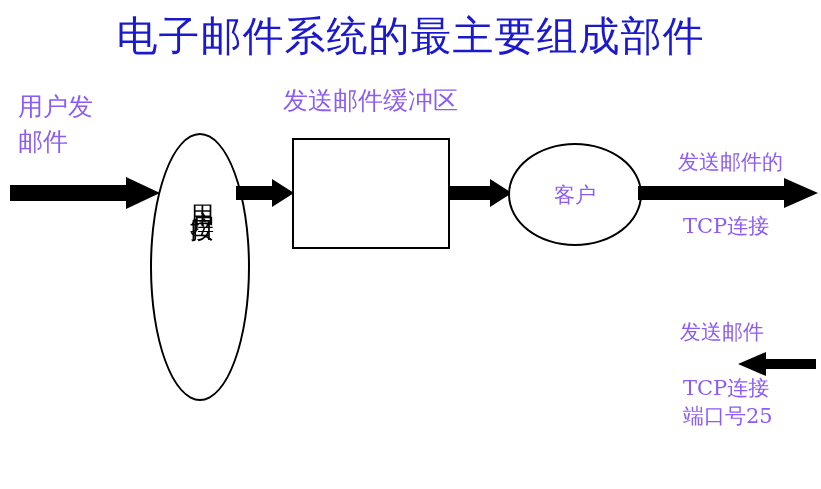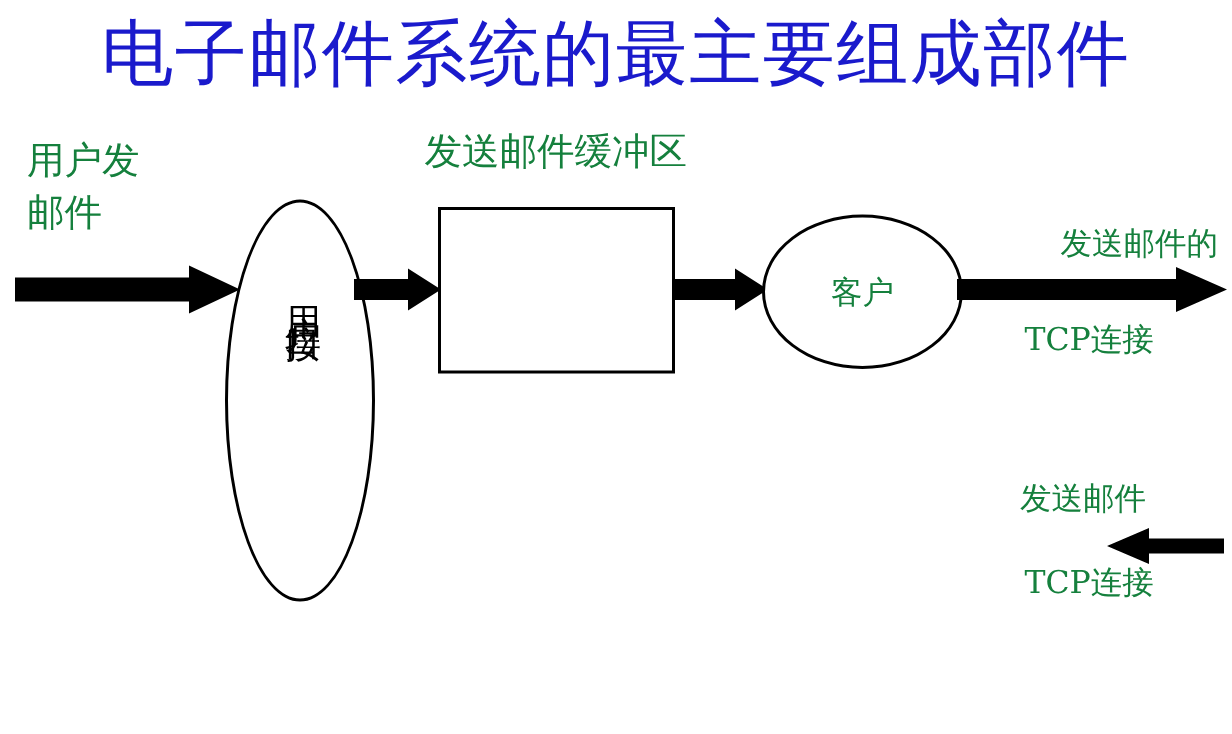--- a/index.html
+++ b/index.html
@@ -18,31 +18,31 @@
     overflow: hidden;
   }
   .abs { position: absolute; }
 
   
   #title {
     left: 0;
     top: 10px;
     width: 821px;
     text-align: center;
-    font-size: 48px;
+    font-size: 41px;
     line-height: 52px;
     letter-spacing: 1px;
     color: #1a1acc;
     font-family: "DejaVu Serif", "Liberation Serif", serif;
     white-space: nowrap;
   }
 
   
   .dtext {
-    color: #15803d;
+    color: #8b5cf6;
     font-size: 25px;
     line-height: 34px;
     white-space: nowrap;
     font-family: "DejaVu Serif", "Liberation Serif", serif;
   }
   .dtext.small {
     font-size: 21px;
     line-height: 28px;
   }
 
@@ -115,34 +115,35 @@
   <div class="abs" style="left:448px; top:178px;">
     <svg width="64" height="30" viewBox="0 0 64 30">
       <polygon points="0,8 42,8 42,1 64,15 42,29 42,22 0,22" fill="#000000"></polygon>
     </svg>
   </div>
 
   <div class="abs ellipse center-stack" style="left:508px; top:143px; width:134px; height:103px;">
     <div class="dtext small">客户</div>
   </div>
 
-  <div class="abs dtext small" style="left:678px; top:148px;margin-left:29px;">发送邮件的</div>
+  <div class="abs dtext small" style="left:678px; top:148px;">发送邮件的</div>
 
   <div class="abs" style="left:638px; top:177px;">
     <svg width="180" height="32" viewBox="0 0 180 32">
       <polygon points="0,9 146,9 146,1 180,16 146,31 146,23 0,23" fill="#000000"></polygon>
     </svg>
   </div>
 
   <div class="abs dtext small" style="left:683px; top:212px;">TCP连接</div>
 
   <div class="abs dtext small" style="left:680px; top:318px;">发送邮件</div>
 
   <div class="abs" style="left:738px; top:351px;">
     <svg width="78" height="26" viewBox="0 0 78 26">
       <polygon points="78,8 28,8 28,1 0,13 28,25 28,18 78,18" fill="#000000"></polygon>
     </svg>
   </div>
 
   <div class="abs dtext small" style="left:683px; top:374px;">TCP连接</div>
 
+  <div class="abs dtext small" style="left:683px; top:402px;">端口号25</div>
 
 </div>
 
 </body></html>

